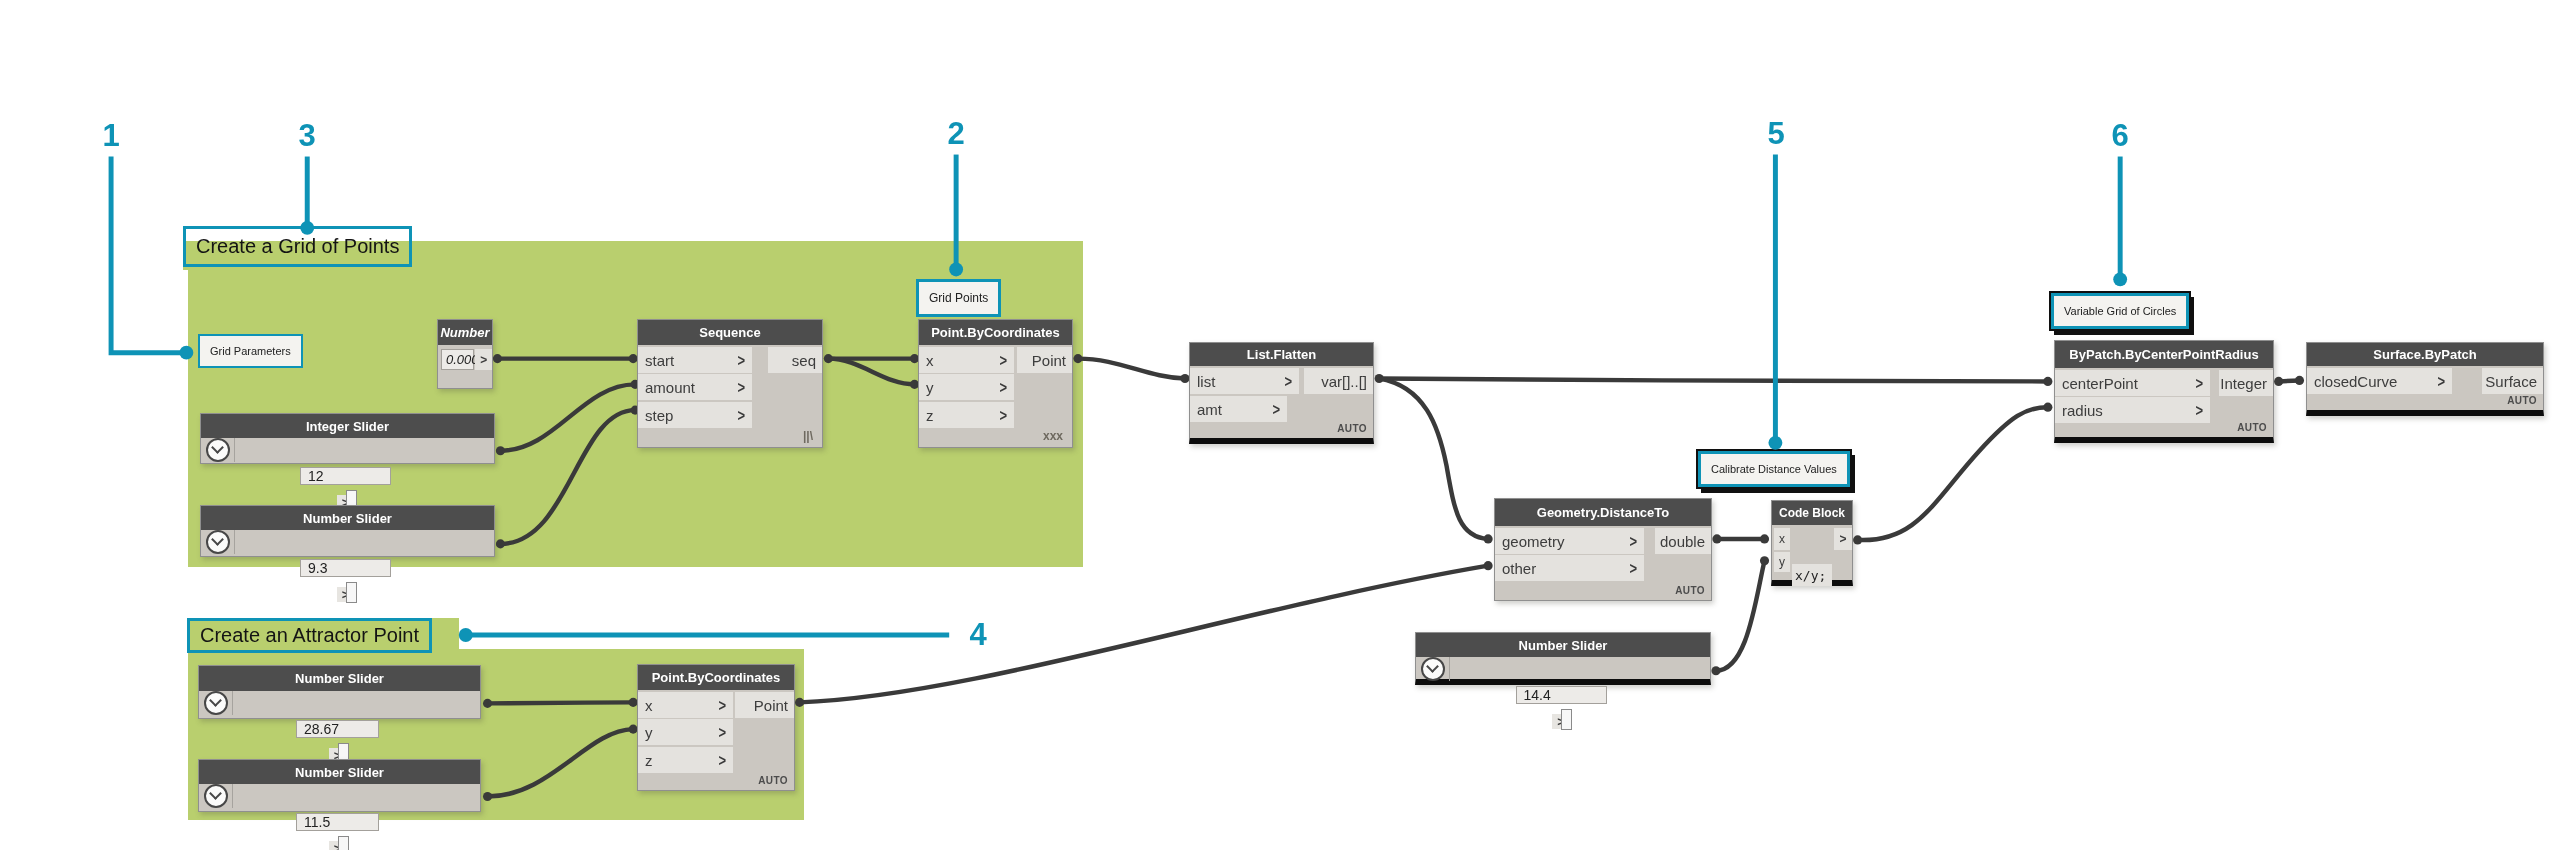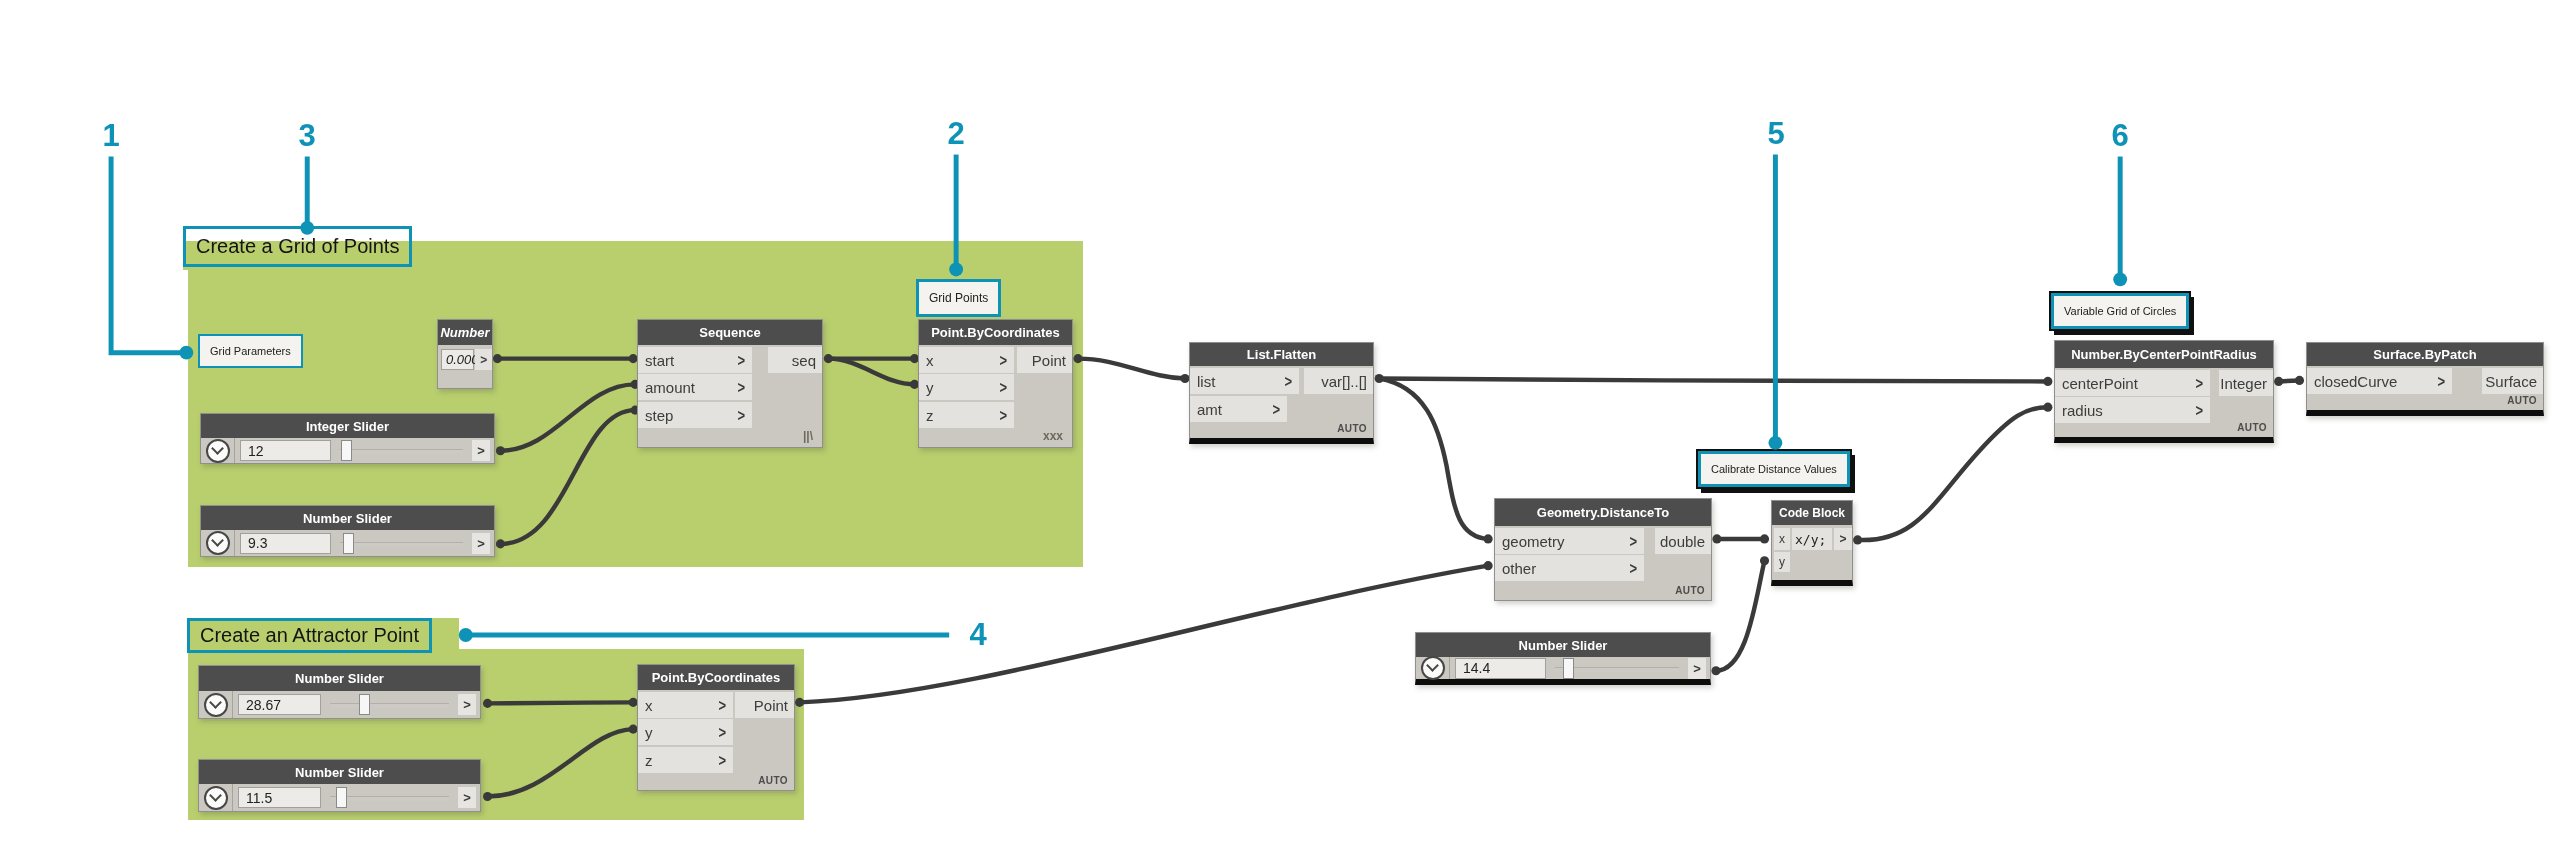--- a/index.html
+++ b/index.html
@@ -32,21 +32,21 @@
          box-sizing:border-box;height:26px;}
   .arrow{font-weight:900;font-size:13px;color:#3a3a3a;transform:scaleY(1.25);}
   .outbox{position:absolute;background:#e4e2de;display:flex;align-items:center;
           justify-content:flex-end;padding:0 6px;font-size:15px;color:#3d3d3d;
           box-sizing:border-box;height:26px;right:0;}
   .badge{position:absolute;right:6px;bottom:4px;font-size:10px;font-weight:bold;
          color:#4c4c4c;letter-spacing:0.4px;}
   .lacing{position:absolute;right:9px;bottom:4px;font-size:12px;font-weight:bold;color:#6e695f;}
   
   .sbody{position:absolute;left:0;right:0;display:flex;align-items:center;gap:5px;
-         padding:0 4px 0 0;box-sizing:border-box;}
+         padding:0 4px 0 0;box-sizing:border-box;flex-direction:column;}
   .chevbox{width:33px;align-self:stretch;display:flex;align-items:center;justify-content:center;
            border-right:1px solid #a6a39e;}
   .chev-circle{width:20px;height:20px;border-radius:50%;border:2px solid #474747;
                background:#fbfbfa;position:relative;}
   .chev-circle::after{content:"";position:absolute;left:5px;top:3px;width:7px;height:7px;
                border-right:2px solid #474747;border-bottom:2px solid #474747;transform:rotate(45deg);}
   .valbox{height:21px;background:#edebe8;border:1px solid #a3a09b;font-size:14px;color:#222;
           display:flex;align-items:center;padding-left:7px;box-sizing:border-box;}
   .track{flex:1;height:21px;position:relative;}
   .groove{position:absolute;left:4px;right:4px;top:9px;height:4px;background:#cdcac5;
@@ -197,21 +197,21 @@
         <span class="arrow">&gt;</span>
       </div>
     <div class="outbox" style="top:29px;width:56px;">double</div>
     <div class="badge">AUTO</div>
   </div>
 
   <div class="node blackbar" style="left:1771px;top:500px;width:82px;height:86px;">
     <div class="nh" style="height:24px;font-size:12px;">Code Block</div>
     <div class="cb-row" style="left:2px;top:27px;">
       <div class="cb-port" style="width:16px;height:22px;">x</div>
-      <div class="cb-code" style="height:22px;width:40px;">x/y;</div>
+      <div class="cb-code" style="height:22px;width:40px;margin-top:36px;">x/y;</div>
       <div class="cb-port" style="width:18px;height:22px;font-weight:bold;">&gt;</div>
     </div>
     <div class="cb-row" style="left:2px;top:51px;">
       <div class="cb-port" style="width:16px;height:20px;">y</div>
     </div>
   </div>
 
   <div class="node blackbar" style="left:1415px;top:632px;width:296px;height:53px;">
     <div class="nh" style="height:24px;">Number Slider</div>
     <div class="sbody" style="top:24px;bottom:0;">
@@ -221,21 +221,21 @@
       <div class="valbox" style="width:91px;">14.4</div>
       <div class="track">
         <div class="groove"></div>
         <div class="handle" style="left:9%;"></div>
       </div>
       <div class="outgt">&gt;</div>
     </div>
   </div>
 
   <div class="node blackbar" style="left:2054px;top:340px;width:220px;height:103px;">
-    <div class="nh" style="height:27px;">Number.ByCenterPointRadius</div>
+    <div class="nh" style="height:27px;">ByPatch.ByCenterPointRadius</div>
     <div class="inrow" style="left:0;top:29px;width:155px;">
       <span>centerPoint</span>
         <span class="arrow">&gt;</span>
       </div>
     <div class="inrow" style="left:0;top:56px;width:155px;">
       <span>radius</span>
         <span class="arrow">&gt;</span>
       </div>
     <div class="outbox" style="top:29px;width:54px;">Integer</div>
     <div class="badge">AUTO</div>

